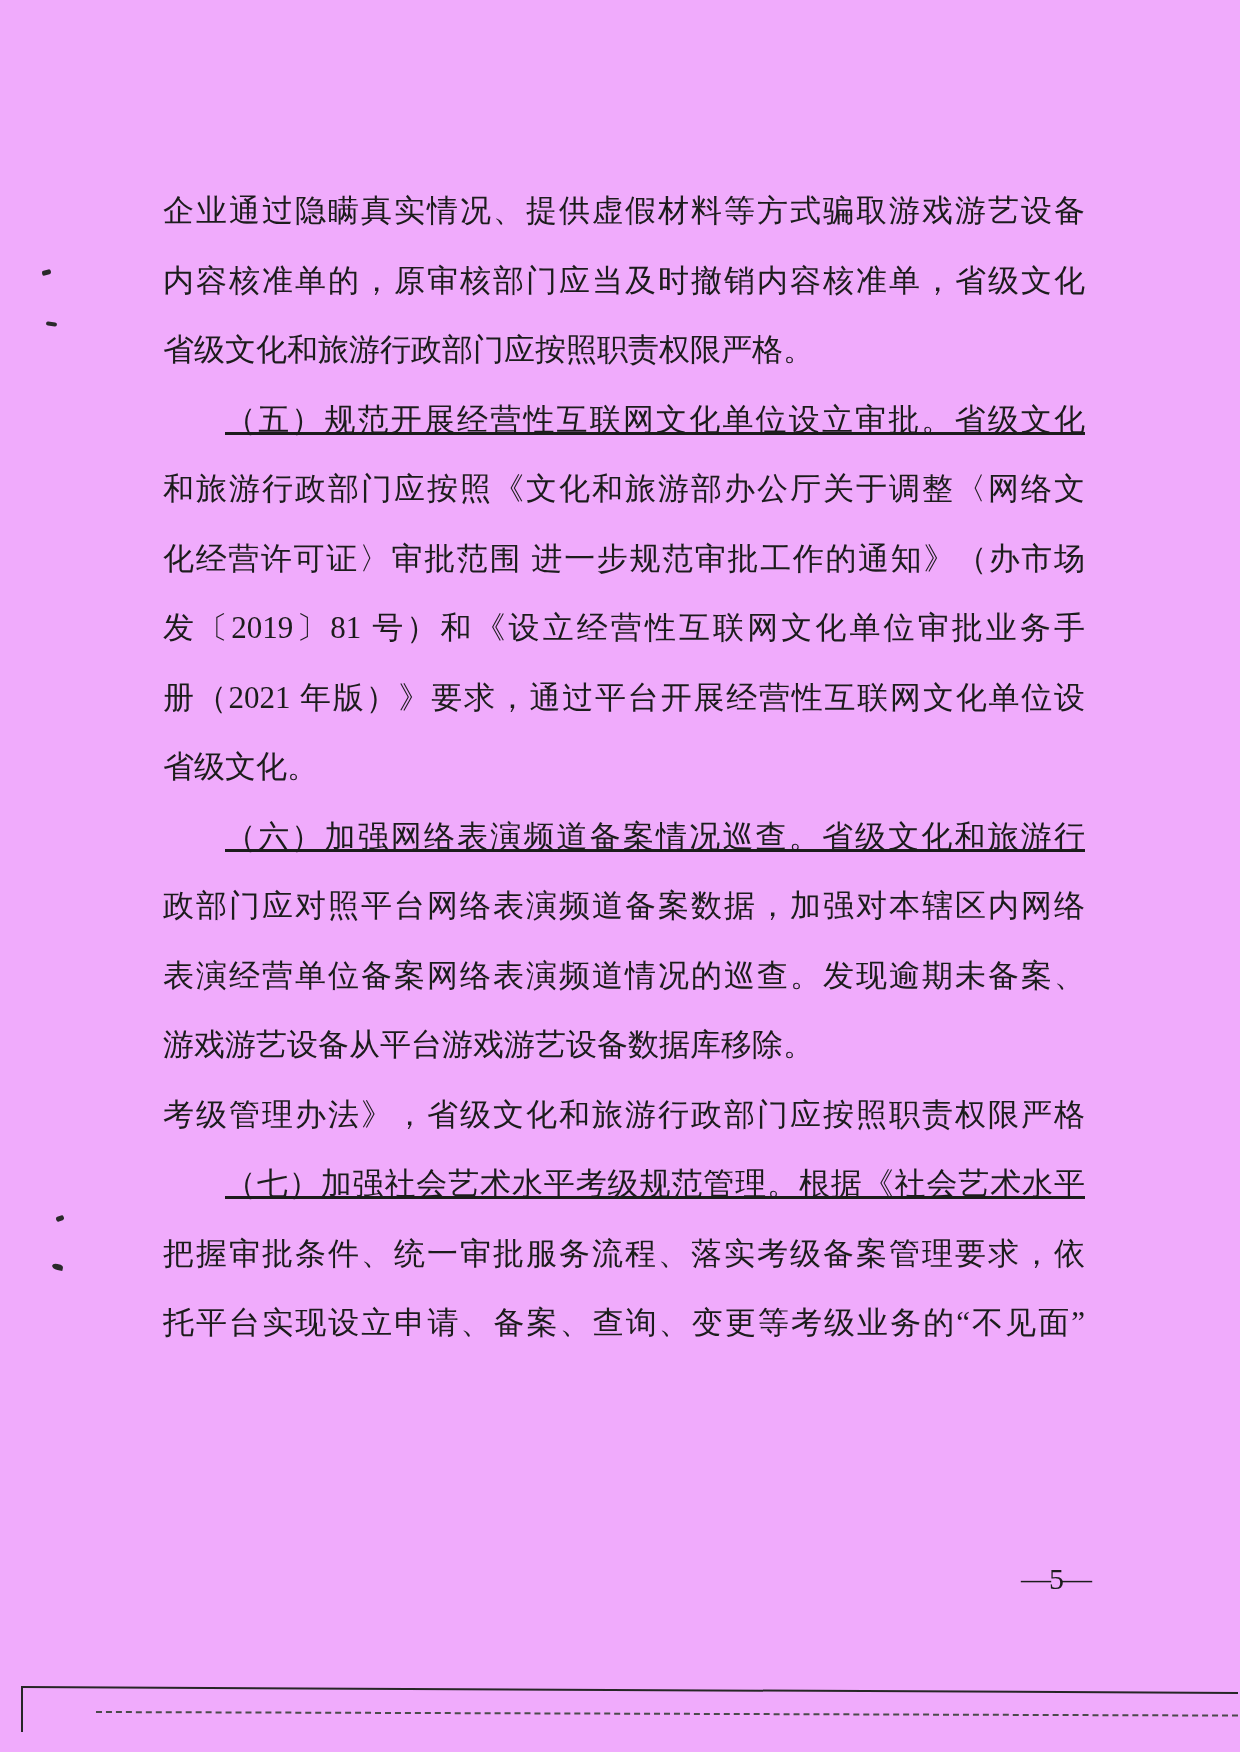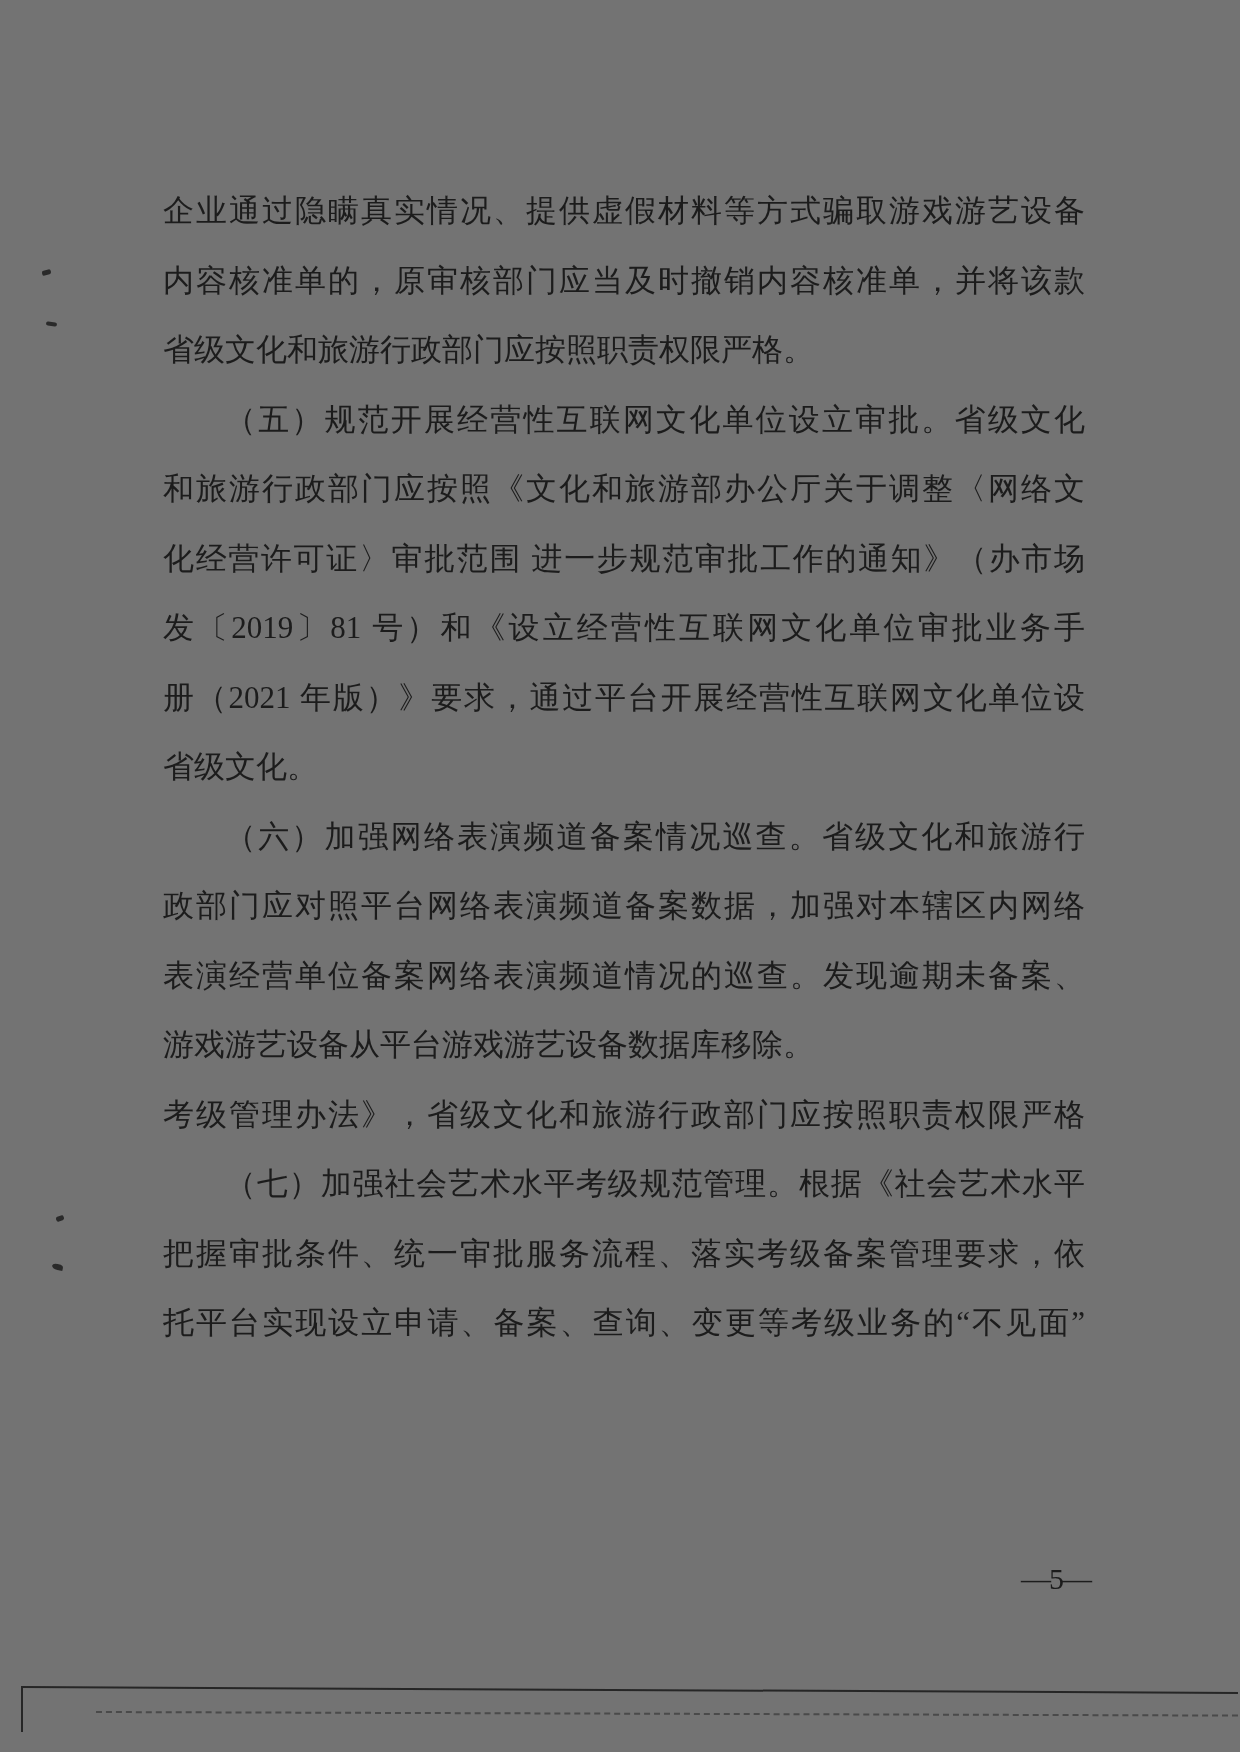--- a/index.html
+++ b/index.html
@@ -1,20 +1,20 @@
 <!DOCTYPE html>
 <html><head>
 <meta charset="utf-8">
 <style>
   html, body { margin: 0; padding: 0; background: #e8e8e8; }
   .page {
     position: relative;
     width: 1240px;
     height: 1752px;
-    background: #737373;
+    background: #f0abfc;
     overflow: hidden;
     font-family: "Liberation Serif", "DejaVu Serif", serif;
     color: #1c1c1c;
   }
   .text-block {
     position: absolute;
     left: 163px;
     top: 176px;
     width: 922px;
   }
@@ -25,21 +25,21 @@
     white-space: nowrap;
     overflow: hidden;
     text-align: left;
   }
   .line.fill {
     white-space: normal;
     text-align: justify;
     text-align-last: justify;
     text-justify: inter-character;
   }
-  .line.indent { text-indent: 2em; }
+  .line.indent { text-indent: 2em; text-decoration: underline; }
   .page-number {
     position: absolute;
     top: 1562px;
     left: 1000px;
     width: 90px;
     font-size: 30px;
     letter-spacing: -2px;
     text-align: right;
     color: #1c1c1c;
   }
@@ -82,21 +82,21 @@
   }
 </style>
 </head>
 <body>
 
 <div class="page">
 
   <div class="text-block">
 
     <div class="line fill">企业通过隐瞒真实情况、提供虚假材料等方式骗取游戏游艺设备</div>
-    <div class="line fill">内容核准单的，原审核部门应当及时撤销内容核准单，并将该款</div>
+    <div class="line fill">内容核准单的，原审核部门应当及时撤销内容核准单，省级文化</div>
     <div class="line">省级文化和旅游行政部门应按照职责权限严格。</div>
 
     <div class="line fill indent">（五）规范开展经营性互联网文化单位设立审批。省级文化</div>
     <div class="line fill">和旅游行政部门应按照《文化和旅游部办公厅关于调整〈网络文</div>
     <div class="line fill">化经营许可证〉审批范围 进一步规范审批工作的通知》（办市场</div>
     <div class="line fill">发〔2019〕81 号）和《设立经营性互联网文化单位审批业务手</div>
     <div class="line fill">册（2021 年版）》要求，通过平台开展经营性互联网文化单位设</div>
     <div class="line">省级文化。</div>
 
     <div class="line fill indent">（六）加强网络表演频道备案情况巡查。省级文化和旅游行</div>

